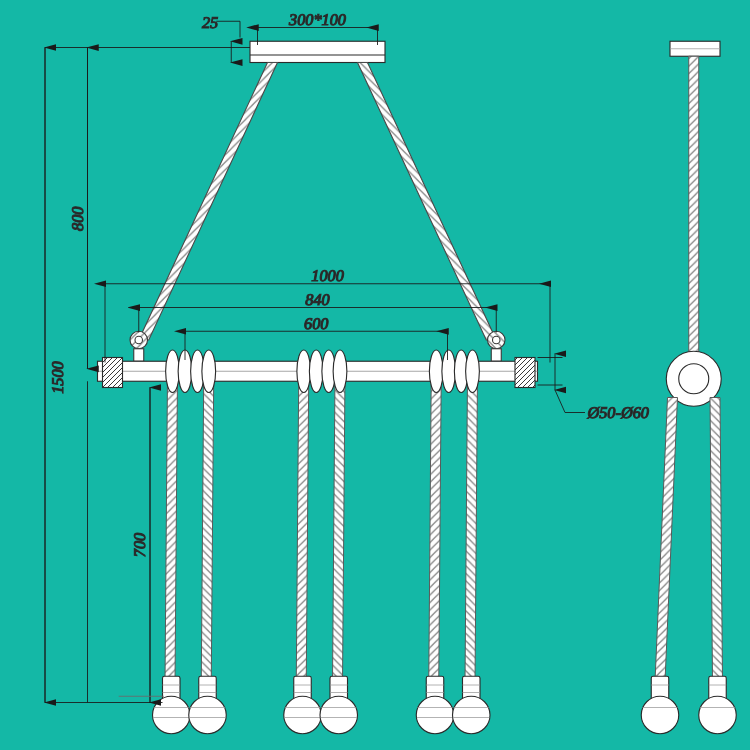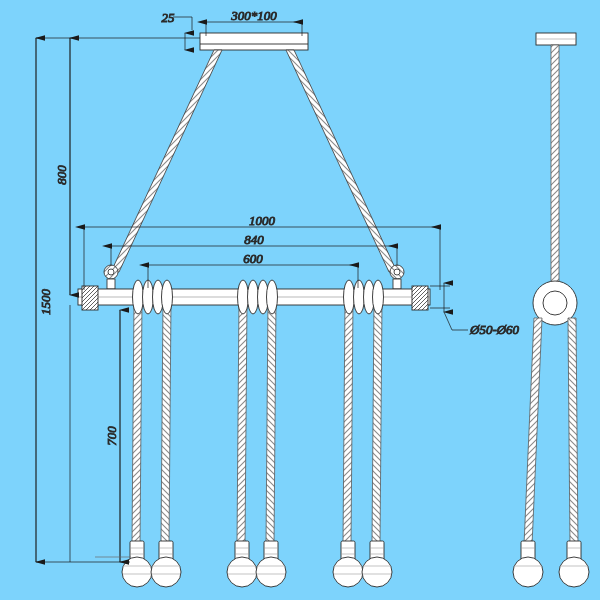--- a/index.html
+++ b/index.html
@@ -1,18 +1,18 @@
 <!DOCTYPE html>
 <html><head>
 <meta charset="utf-8">
 <style>
   html,body{margin:0;padding:0;background:#ffffff;}
   body{width:600px;height:600px;overflow:hidden;
        font-family:"Liberation Serif",serif;}
-  #stage{position:relative;width:600px;height:600px;background:#7dd3fc;}
+  #stage{position:relative;width:600px;height:600px;background:#14b8a6;}
   svg{display:block;}
   .dimtext{font-family:"Liberation Serif",serif;font-style:italic;
            font-size:13px;fill:#1a1a1a;}
 </style>
 </head>
 <body>
 
 <div id="stage">
 <svg width="600" height="600" viewBox="0 0 600 600">
 

